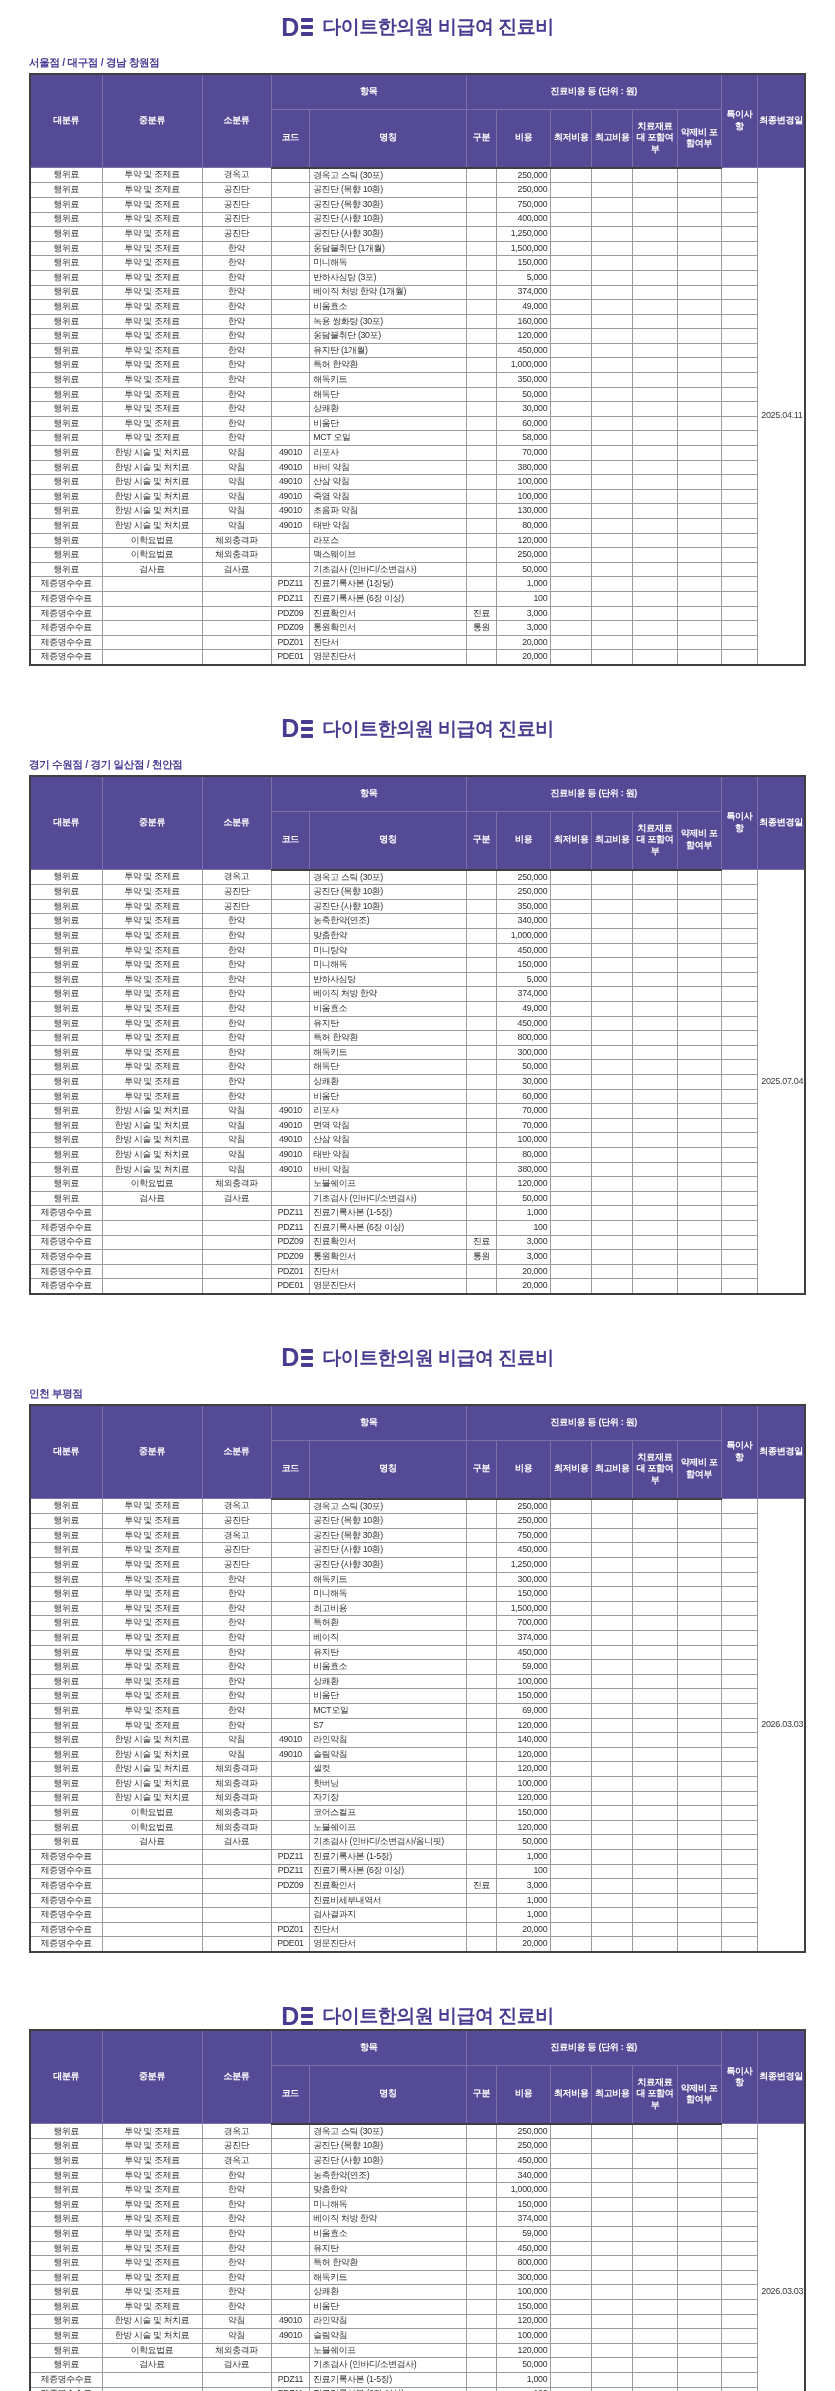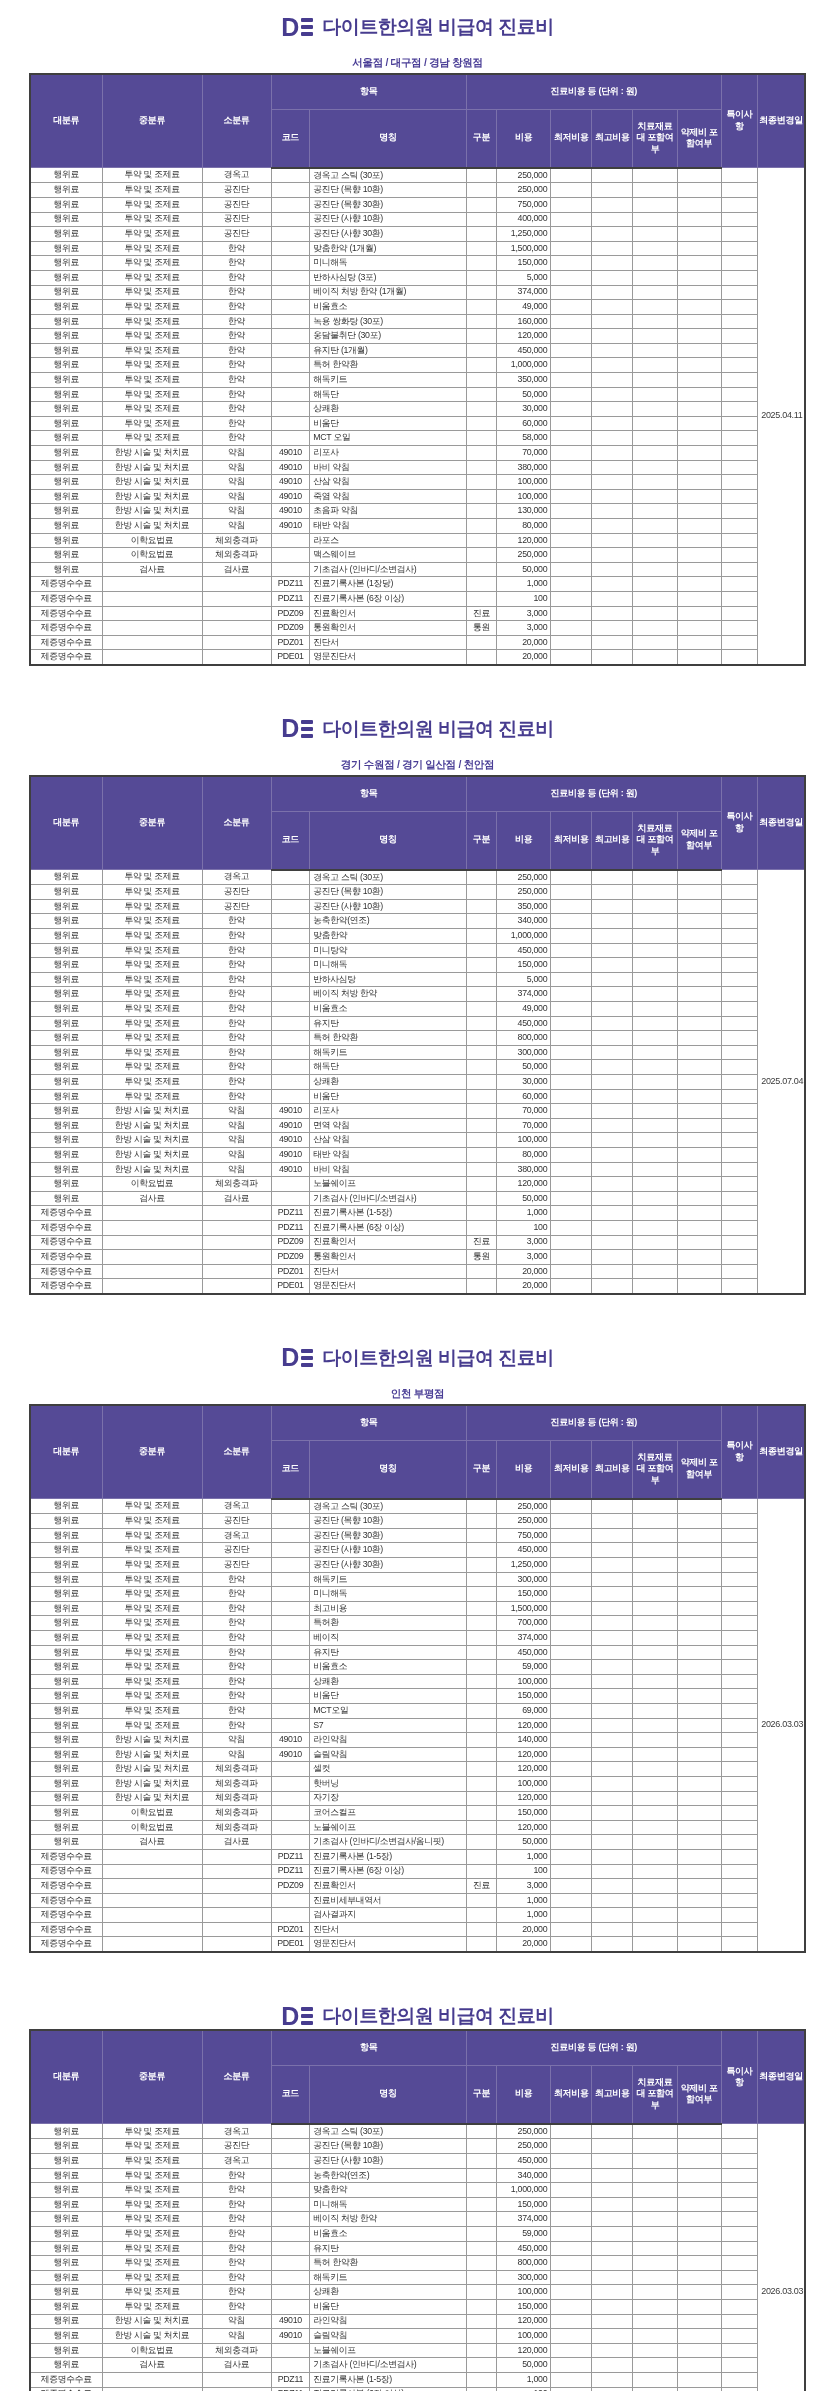--- a/index.html
+++ b/index.html
@@ -7,21 +7,21 @@
   .sheet { width:777px; margin:0 auto; padding-top:14px; }
   .sheet + .sheet { padding-top:0; margin-top:50px; }
 
   .title-row { display:flex; justify-content:center; align-items:center; gap:9px; }
   .logo { display:flex; align-items:center; gap:3px; }
   .logo-d { font-size:25px; font-weight:bold; color:#473c8f; letter-spacing:-1px; line-height:1; }
   .logo-bars { display:flex; flex-direction:column; gap:3px; }
   .logo-bars i { display:block; width:12px; height:4px; background:#473c8f; border-radius:1px; }
   .title-text { font-size:19px; font-weight:800; color:#473c8f; margin:0; letter-spacing:-0.5px; }
 
-  .branch-row { text-align:center; margin:12px 0 3px 0; }
+  .branch-row { text-align:left; margin:12px 0 3px 0; }
   .branch { color:#4a3e96; font-weight:bold; font-size:10.5px; letter-spacing:-0.3px; }
 
   table.fee-table { width:100%; border-collapse:collapse; table-layout:fixed; border:2px solid #3f3f3f; }
   thead th { background:#554a96; color:#ffffff; font-size:9px; font-weight:bold;
              border:1px solid #7b71ab; padding:11px 1px; line-height:1.3; letter-spacing:-0.3px; }
   thead tr:last-child th { border-bottom:2px solid #3f3f3f; }
   tbody td { border:1px solid #9a9a9a; font-size:8.8px; color:#333333; height:13.6px;
              padding:0 3px; line-height:1.1; white-space:nowrap; overflow:hidden;
              text-align:center; letter-spacing:-0.3px; }
   tbody tr.group-start td { border-top:1.6px solid #4c4c4c; }
@@ -155,21 +155,21 @@
             <td></td>
             <td></td>
             <td></td>
             <td></td>
           </tr>
           <tr class="group-start">
             <td>행위료</td>
             <td>투약 및 조제료</td>
             <td>한약</td>
             <td></td>
-            <td class="item-name">맞춤한약 (1개월)</td>
+            <td class="item-name">웅담불취단 (1개월)</td>
             <td></td>
             <td class="cost">1,500,000</td>
             <td></td>
             <td></td>
             <td></td>
             <td></td>
             <td></td>
           </tr>
           <tr>
             <td>행위료</td>

